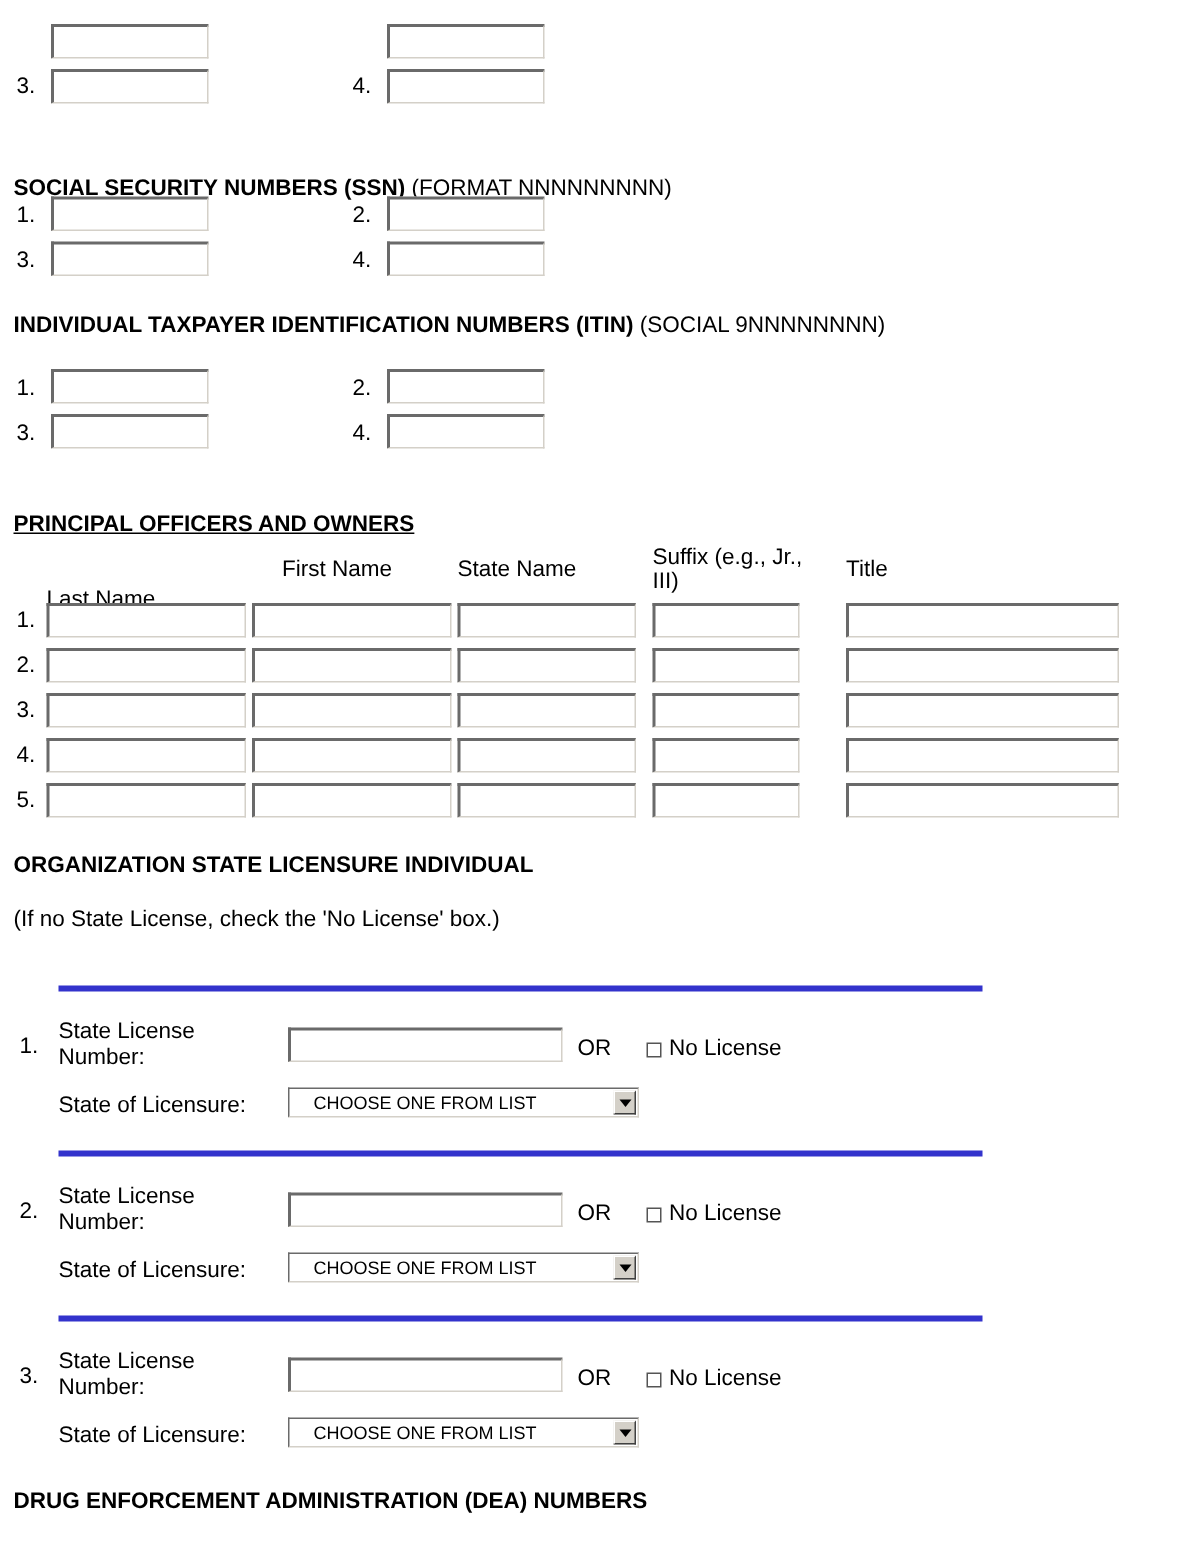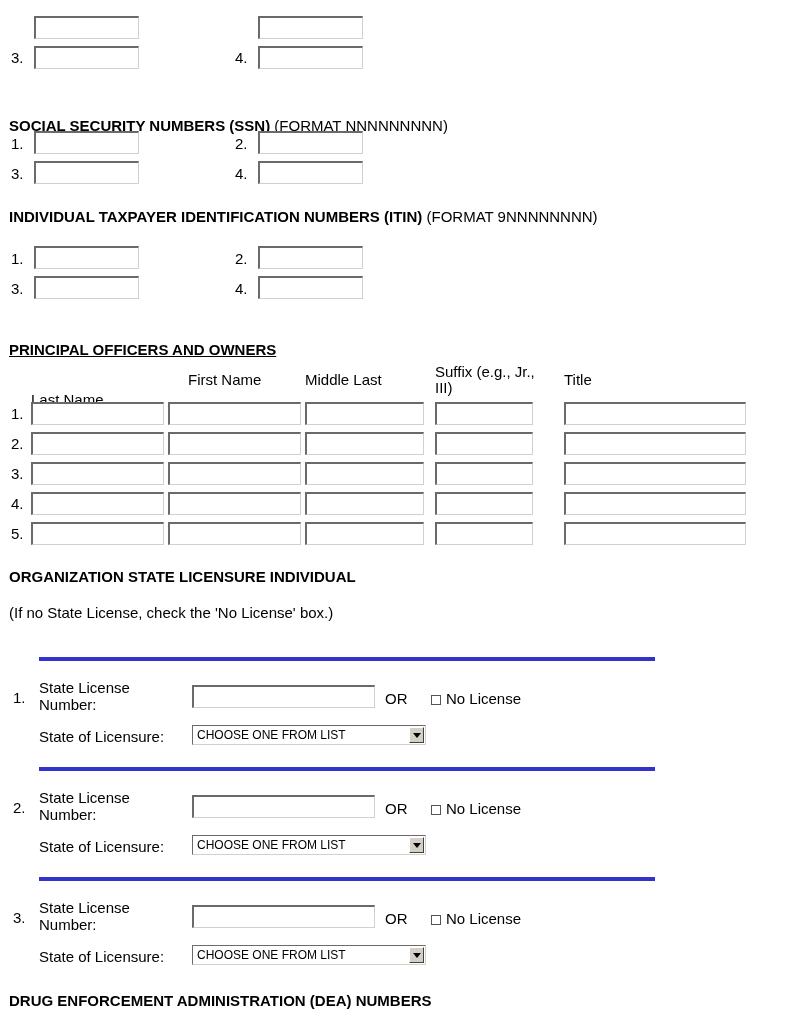--- a/index.html
+++ b/index.html
@@ -11,21 +11,21 @@
   .num { position:absolute; font-size:15px; }
   .hdr { position:absolute; font-weight:bold; font-size:15px; white-space:nowrap; }
   .hdr .fmt { font-weight:normal; }
   .colh { position:absolute; font-size:15px; line-height:16px; }
   .bar { position:absolute; left:39px; width:616px; height:4px; background:#3333cc; }
   .lbl { position:absolute; font-size:15px; line-height:17px; }
   .cb { position:absolute; width:10px; height:10px; box-sizing:border-box; border:1px solid #555; background:#fff; }
   .sel { position:absolute; box-sizing:border-box; width:234px; height:20px;
          border-top:1px solid #6a6a6a; border-left:1px solid #6a6a6a;
          border-right:1px solid #d4d0c8; border-bottom:1px solid #d4d0c8;
-         font-size:12px; line-height:18px; padding-left:4px; background:#fff; }
+         font-size:12px; line-height:18px; padding-left:16px; background:#fff; }
   .sel .arrow { position:absolute; right:1px; top:1px; width:15px; height:16px; background:#d4d0c8;
          box-sizing:border-box; border-top:1px solid #fff; border-left:1px solid #fff;
          border-right:1px solid #404040; border-bottom:1px solid #404040; }
   .sel .arrow::after { content:""; position:absolute; left:3px; top:5px; border-left:4px solid transparent;
          border-right:4px solid transparent; border-top:5px solid #000; }
 </style>
 </head>
 <body>
 
 <div class="inp" style="left:34px;top:16px;width:105px;"></div>
@@ -43,35 +43,35 @@
 <div class="inp" style="left:34px;top:131px;width:105px;"></div>
 <span class="num" style="left:235px;top:135px;">2.</span>
 <div class="inp" style="left:258px;top:131px;width:105px;"></div>
 <span class="num" style="left:11px;top:165px;">3.</span>
 <div class="inp" style="left:34px;top:161px;width:105px;"></div>
 <span class="num" style="left:235px;top:165px;">4.</span>
 <div class="inp" style="left:258px;top:161px;width:105px;"></div>
 
 <div class="hdr" style="left:9px;top:208px;">
   <span>INDIVIDUAL TAXPAYER IDENTIFICATION NUMBERS (ITIN)</span>
-  <span class="fmt">(FORMAT 9NNNNNNNN)</span>
+  <span class="fmt">(SOCIAL 9NNNNNNNN)</span>
 </div>
 <span class="num" style="left:11px;top:250px;">1.</span>
 <div class="inp" style="left:34px;top:246px;width:105px;"></div>
 <span class="num" style="left:235px;top:250px;">2.</span>
 <div class="inp" style="left:258px;top:246px;width:105px;"></div>
 <span class="num" style="left:11px;top:280px;">3.</span>
 <div class="inp" style="left:34px;top:276px;width:105px;"></div>
 <span class="num" style="left:235px;top:280px;">4.</span>
 <div class="inp" style="left:258px;top:276px;width:105px;"></div>
 
 <div class="hdr" style="left:9px;top:341px;text-decoration:underline;">PRINCIPAL OFFICERS AND OWNERS</div>
 <div class="colh" style="left:31px;top:392px;">Last Name</div>
 <div class="colh" style="left:168px;top:372px;margin-left:20px;">First Name</div>
-<div class="colh" style="left:305px;top:372px;">Middle Last</div>
+<div class="colh" style="left:305px;top:372px;">State Name</div>
 <div class="colh" style="left:435px;top:364px;width:112px;">Suffix (e.g., Jr., III)</div>
 <div class="colh" style="left:564px;top:372px;text-align:right;">Title</div>
 
 <div id="officer-rows">
     <span class="num" style="left: 11px; top: 405px;">1.</span>
     <div class="inp" style="left: 31px; top: 402px; width: 133px;"></div>
     <div class="inp" style="left: 168px; top: 402px; width: 133px;"></div>
     <div class="inp" style="left: 305px; top: 402px; width: 119px;"></div>
     <div class="inp" style="left: 435px; top: 402px; width: 98px;"></div>
     <div class="inp" style="left: 564px; top: 402px; width: 182px;"></div>

